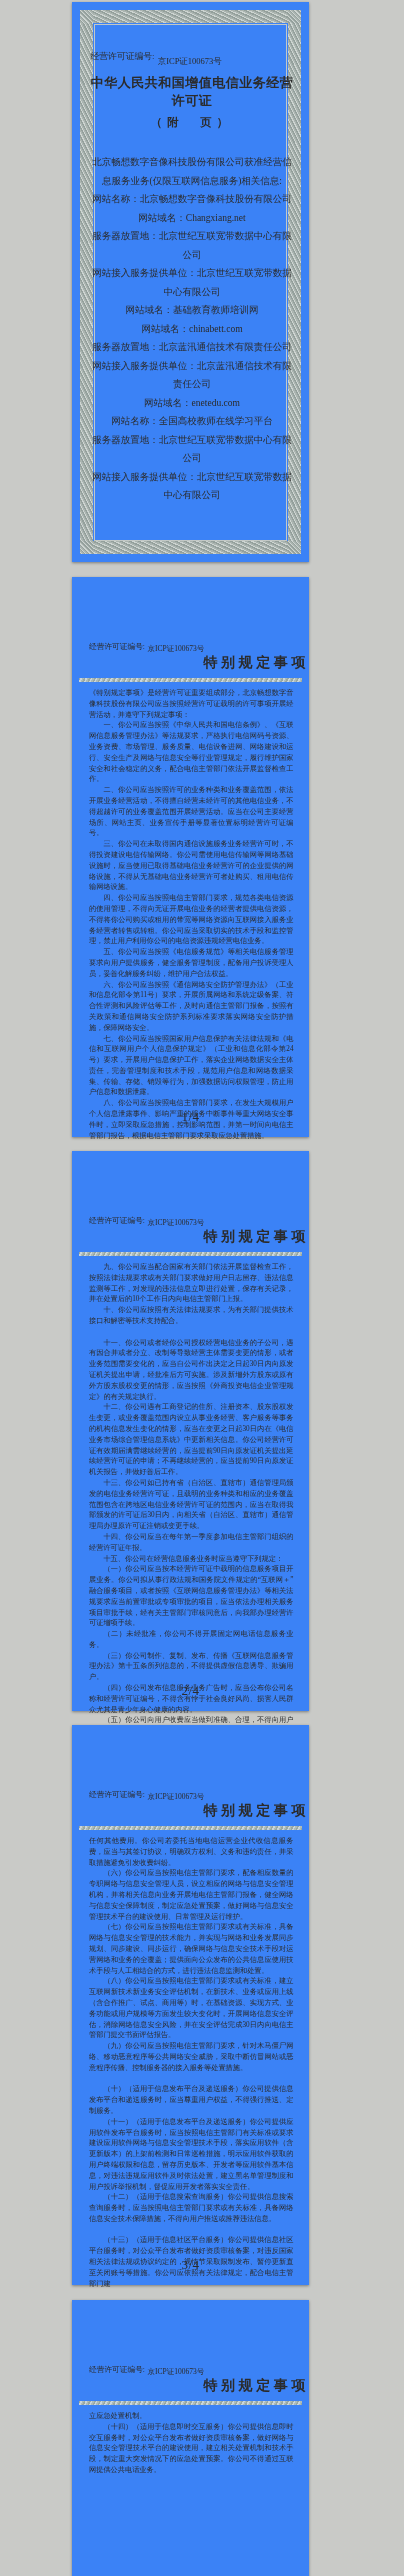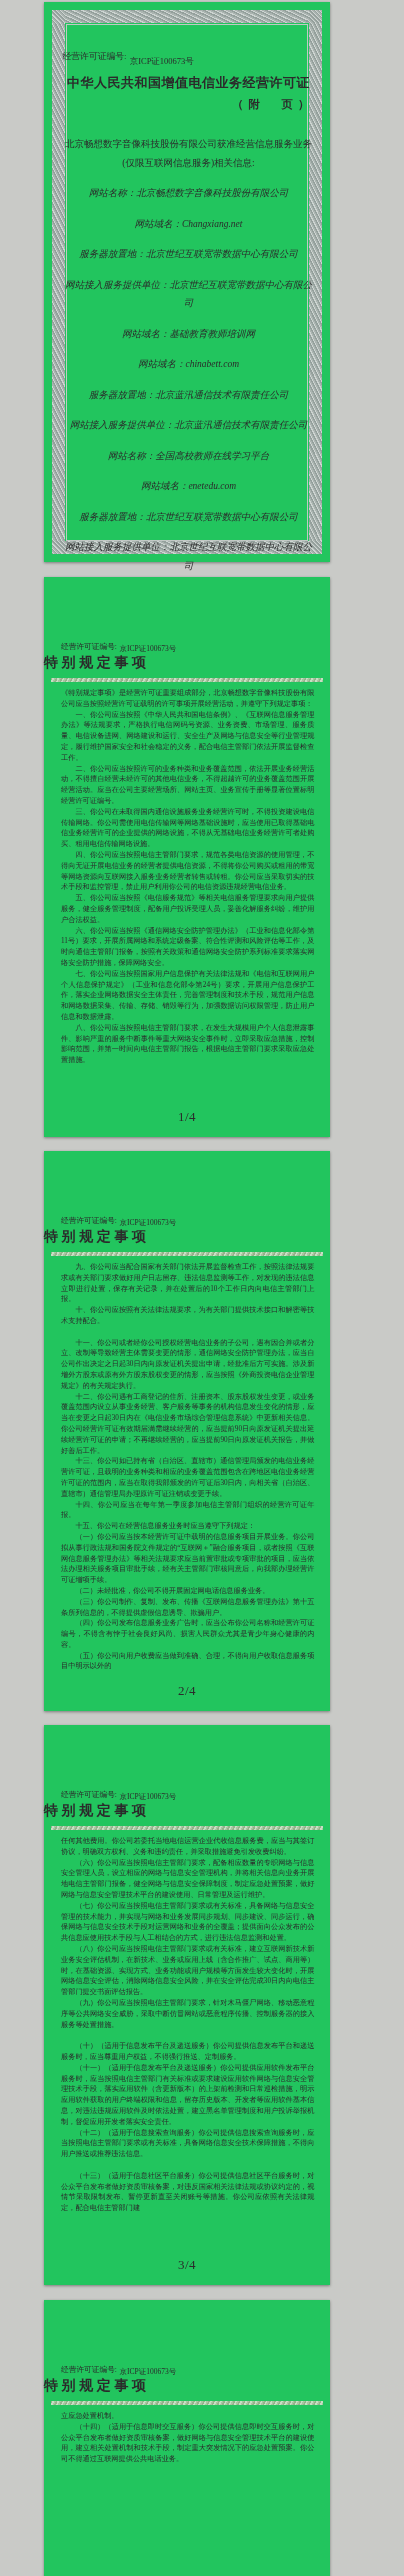--- a/index.html
+++ b/index.html
@@ -4,57 +4,57 @@
 <style>
   html,body{margin:0;padding:0;}
   body{
     width:405px;height:2873px;position:relative;
     background:#c9cac7;
     font-family:"Liberation Serif","DejaVu Serif",serif;
     color:#2b2b2b;
     overflow:hidden;
   }
   .page{
-    position:absolute;left:44px;width:286px;height:560px;
-    background:#22c55e;
+    position:absolute;left:72px;width:237px;height:560px;
+    background:#3b82f6;
     box-shadow:0 1px 2.6px rgba(0,0,0,.38),0 0 0.5px rgba(0,0,0,.25);
   }
   
   .ornate-frame{
     position:absolute;inset:7.7px;
     border:13px solid #b4bcb8;
     border-image:repeating-linear-gradient(45deg,#94a09c 0 2.1px,#cdd4d1 2.1px 3.6px,#aab4b0 3.6px 5.7px) 25;
   }
   .ornate-inner{
     position:absolute;inset:21.6px;
     border:0.5px solid #c2c8c5;
   }
   .p1-content{position:absolute;left:18.5px;right:15.5px;top:27px;}
   .lic-row{display:flex;align-items:flex-start;font-size:8.8px;margin-top:21.6px;}
   .lic-row .num{margin-left:3.1px;transform:translateY(4.6px);font-size:8.5px;}
   .cert-title{
     text-align:center;font-size:13px;font-weight:600;letter-spacing:0.5px;
     margin:11.3px 0 0 0;
   }
   .cert-sub{
-    text-align:right;font-size:11.3px;font-weight:600;letter-spacing:5.2px;
+    text-align:center;font-size:11.3px;font-weight:600;letter-spacing:5.2px;
     margin:5.2px 0 0 0;
   }
   .p1-body{margin-top:23px;font-size:9.5px;line-height:18.5px;}
   .p1-body p{margin:0;text-align:center;}
-  .p1-body p.entry{margin-top:12px;font-style:italic;}
+  .p1-body p.entry{margin-top:0;}
   
   .lic-row2{
     position:absolute;top:65px;left:17px;font-size:7.7px;
     display:flex;align-items:flex-start;
   }
   .lic-row2 .num{margin-left:2.6px;transform:translateY(1.5px);font-size:7.5px;}
   .prov-title{
     position:absolute;top:77px;left:0;width:100%;
-    text-align:left;font-size:14px;font-weight:bold;letter-spacing:3.6px;margin:0;
+    text-align:right;font-size:14px;font-weight:bold;letter-spacing:3.6px;margin:0;
   }
   .wave-divider{
     position:absolute;top:101px;left:6.7px;right:6.7px;height:3.6px;
     background:repeating-linear-gradient(115deg,#a9ae93 0 1.5px,#e3e4d6 1.5px 3.1px,#c2c6ae 3.1px 4.6px);
     opacity:.85;
   }
   .prov-body{
     position:absolute;top:111px;left:17px;right:15.5px;
     font-size:7.2px;line-height:10.8px;text-align:justify;
   }
@@ -82,22 +82,22 @@
     <div class="p1-body">
       <p>北京畅想数字音像科技股份有限公司获准经营信息服务业务(仅限互联网信息服务)相关信息:</p>
       <p class="entry">网站名称：北京畅想数字音像科技股份有限公司</p>
       <p class="entry">网站域名：Changxiang.net</p>
       <p class="entry">服务器放置地：北京世纪互联宽带数据中心有限公司</p>
       <p class="entry">网站接入服务提供单位：北京世纪互联宽带数据中心有限公司</p>
       <p class="entry">网站域名：基础教育教师培训网</p>
       <p class="entry">网站域名：chinabett.com</p>
       <p class="entry">服务器放置地：北京蓝汛通信技术有限责任公司</p>
       <p class="entry">网站接入服务提供单位：北京蓝汛通信技术有限责任公司</p>
+      <p class="entry">网站域名：enetedu.com</p>
       <p class="entry">网站名称：全国高校教师在线学习平台</p>
-      <p class="entry">网站域名：enetedu.com</p>
       <p class="entry">服务器放置地：北京世纪互联宽带数据中心有限公司</p>
       <p class="entry">网站接入服务提供单位：北京世纪互联宽带数据中心有限公司</p>
     </div>
   </div>
 </div>
 
 <div class="page" style="top:577px;">
   <div class="lic-row2">
     <span>经营许可证编号:</span>
     <span class="num">京ICP证100673号</span>
@@ -121,21 +121,21 @@
 <div class="page" style="top:1151px;">
   <div class="lic-row2">
     <span>经营许可证编号:</span>
     <span class="num">京ICP证100673号</span>
   </div>
   <h2 class="prov-title">特别规定事项</h2>
   <div class="wave-divider"></div>
   <div class="prov-body">
     <p>九、你公司应当配合国家有关部门依法开展监督检查工作，按照法律法规要求或有关部门要求做好用户日志留存、违法信息监测等工作，对发现的违法信息立即进行处置，保存有关记录，并在处置后的10个工作日内向电信主管部门上报。</p>
     <p>十、你公司应按照有关法律法规要求，为有关部门提供技术接口和解密等技术支持配合。</p>
-    <p class="spaced">十一、你公司或者经你公司授权经营电信业务的子公司，遇有因合并或者分立、改制等导致经营主体需要变更的情形，通信网络安全防护管理办法，应当自公司作出决定之日起30日内向原发证机关提出申请，经批准后方可实施。涉及新增外方股东或原有外方股东股权变更的情形，应当按照《外商投资电信企业管理规定》的有关规定执行。</p>
+    <p class="spaced">十一、你公司或者经你公司授权经营电信业务的子公司，遇有因合并或者分立、改制等导致经营主体需要变更的情形，或者业务范围需要变化的，应当自公司作出决定之日起30日内向原发证机关提出申请，经批准后方可实施。涉及新增外方股东或原有外方股东股权变更的情形，应当按照《外商投资电信企业管理规定》的有关规定执行。</p>
     <p>十二、你公司遇有工商登记的住所、注册资本、股东股权发生变更，或业务覆盖范围内设立从事业务经营、客户服务等事务的机构信息发生变化的情形，应当在变更之日起30日内在《电信业务市场综合管理信息系统》中更新相关信息。你公司经营许可证有效期届满需继续经营的，应当提前90日向原发证机关提出延续经营许可证的申请；不再继续经营的，应当提前90日向原发证机关报告，并做好善后工作。</p>
     <p>十三、你公司如已持有省（自治区、直辖市）通信管理局颁发的电信业务经营许可证，且载明的业务种类和相应的业务覆盖范围包含在跨地区电信业务经营许可证的范围内，应当在取得我部颁发的许可证后30日内，向相关省（自治区、直辖市）通信管理局办理原许可证注销或变更手续。</p>
     <p>十四、你公司应当在每年第一季度参加电信主管部门组织的经营许可证年报。</p>
     <p>十五、你公司在经营信息服务业务时应当遵守下列规定：</p>
     <p>（一）你公司应当按本经营许可证中载明的信息服务项目开展业务。你公司拟从事行政法规和国务院文件规定的“互联网＋”融合服务项目，或者按照《互联网信息服务管理办法》等相关法规要求应当前置审批或专项审批的项目，应当依法办理相关服务项目审批手续，经有关主管部门审核同意后，向我部办理经营许可证增项手续。</p>
     <p>（二）未经批准，你公司不得开展固定网电话信息服务业务。</p>
     <p>（三）你公司制作、复制、发布、传播《互联网信息服务管理办法》第十五条所列信息的，不得提供虚假信息诱导、欺骗用户。</p>
     <p>（四）你公司发布信息服务业务广告时，应当公布你公司名称和经营许可证编号，不得含有悖于社会良好风尚、损害人民群众尤其是青少年身心健康的内容。</p>
     <p>（五）你公司向用户收费应当做到准确、合理，不得向用户收取信息服务项目中明示以外的</p>
   </div>

